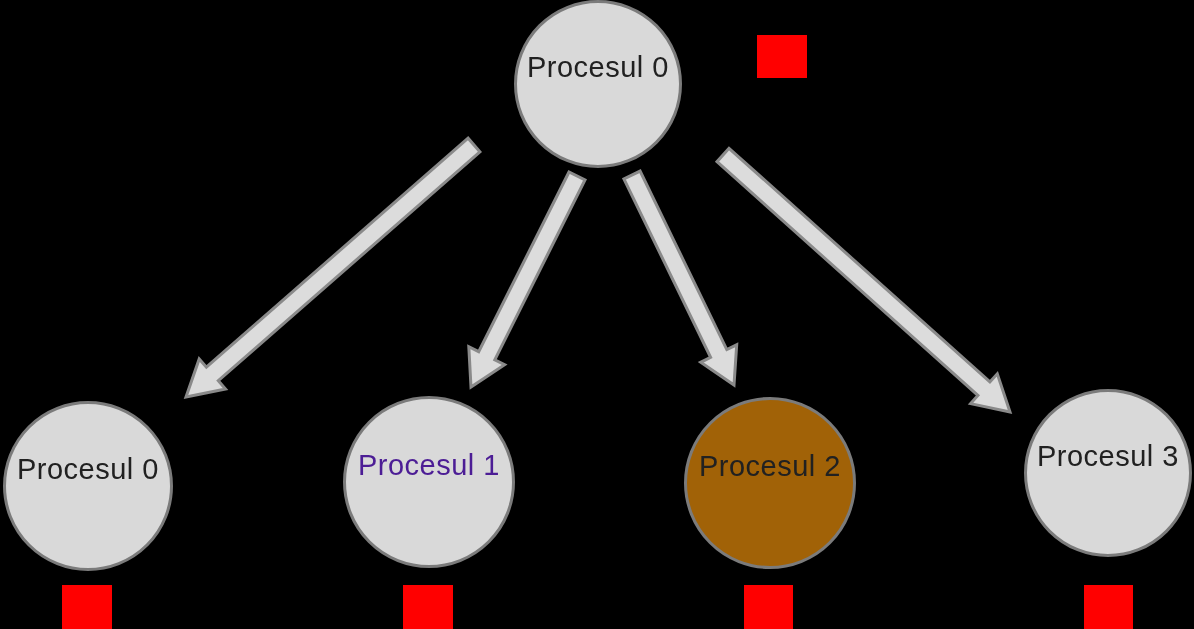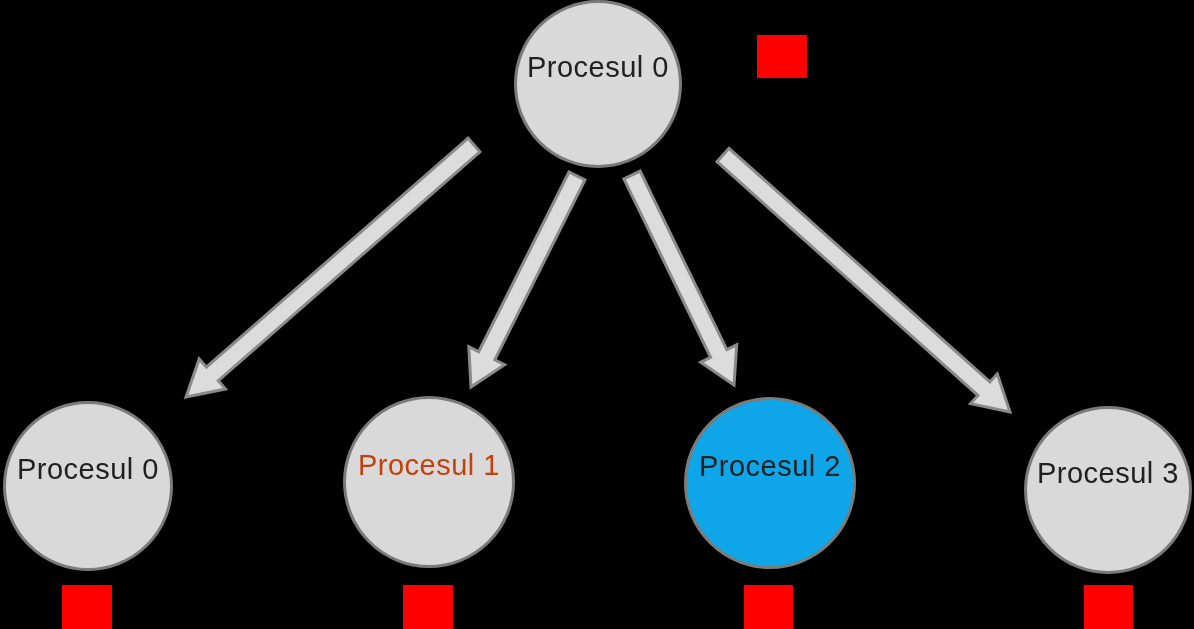--- a/index.html
+++ b/index.html
@@ -48,26 +48,26 @@
       <polygon points="717.0,161.7 977.9,395.4 970.6,403.6 1010.0,412.0 997.3,373.8 989.9,381.9 729.0,148.3" fill="#dcdcdc" stroke="#8a8a8a" stroke-width="3" stroke-linejoin="miter"></polygon>
     </svg>
   <div id="nodes-layer">
       <div class="node" style="left: 514px; top: 0px; width: 168px; height: 168px; background: rgb(217, 217, 217); border: 3px solid rgb(123, 123, 123);">
         <span class="node-label" style="color: rgb(33, 33, 33);">Procesul 0</span>
       </div>
       <div class="node" style="left: 3px; top: 401px; width: 170px; height: 170px; background: rgb(217, 217, 217); border: 3px solid rgb(123, 123, 123);">
         <span class="node-label" style="color: rgb(33, 33, 33);">Procesul 0</span>
       </div>
       <div class="node" style="left: 343px; top: 396px; width: 172px; height: 172px; background: rgb(217, 217, 217); border: 3px solid rgb(123, 123, 123);">
-        <span class="node-label" style="color: #c2410c;">Procesul 1</span>
+        <span class="node-label" style="color: #4c1d95;">Procesul 1</span>
       </div>
-      <div class="node" style="left: 684px; top: 397px; width: 172px; height: 172px; background: #0ea5e9; border: 3px solid rgb(123, 123, 123); text-align: center;">
+      <div class="node" style="left: 684px; top: 397px; width: 172px; height: 172px; background: #a16207; border: 3px solid rgb(123, 123, 123); text-align: center;">
         <span class="node-label" style="color: rgb(33, 33, 33);">Procesul 2</span>
       </div>
-      <div class="node" style="left: 1024px; top: 406px; width: 168px; height: 168px; background: rgb(217, 217, 217); border: 3px solid rgb(123, 123, 123);">
+      <div class="node" style="left: 1024px; top: 389px; width: 168px; height: 168px; background: rgb(217, 217, 217); border: 3px solid rgb(123, 123, 123);">
         <span class="node-label" style="color: rgb(33, 33, 33);">Procesul 3</span>
       </div>
     </div>
   <div id="markers-layer">
       <div class="marker" style="left: 757px; top: 35px; width: 50px; height: 43px; background: rgb(255, 0, 0);"></div>
       <div class="marker" style="left: 62px; top: 585px; width: 50px; height: 44px; background: rgb(255, 0, 0);"></div>
       <div class="marker" style="left: 403px; top: 585px; width: 50px; height: 44px; background: rgb(255, 0, 0);"></div>
       <div class="marker" style="left: 744px; top: 585px; width: 49px; height: 44px; background: rgb(255, 0, 0);"></div>
       <div class="marker" style="left: 1084px; top: 585px; width: 49px; height: 44px; background: rgb(255, 0, 0);"></div>
     </div>

